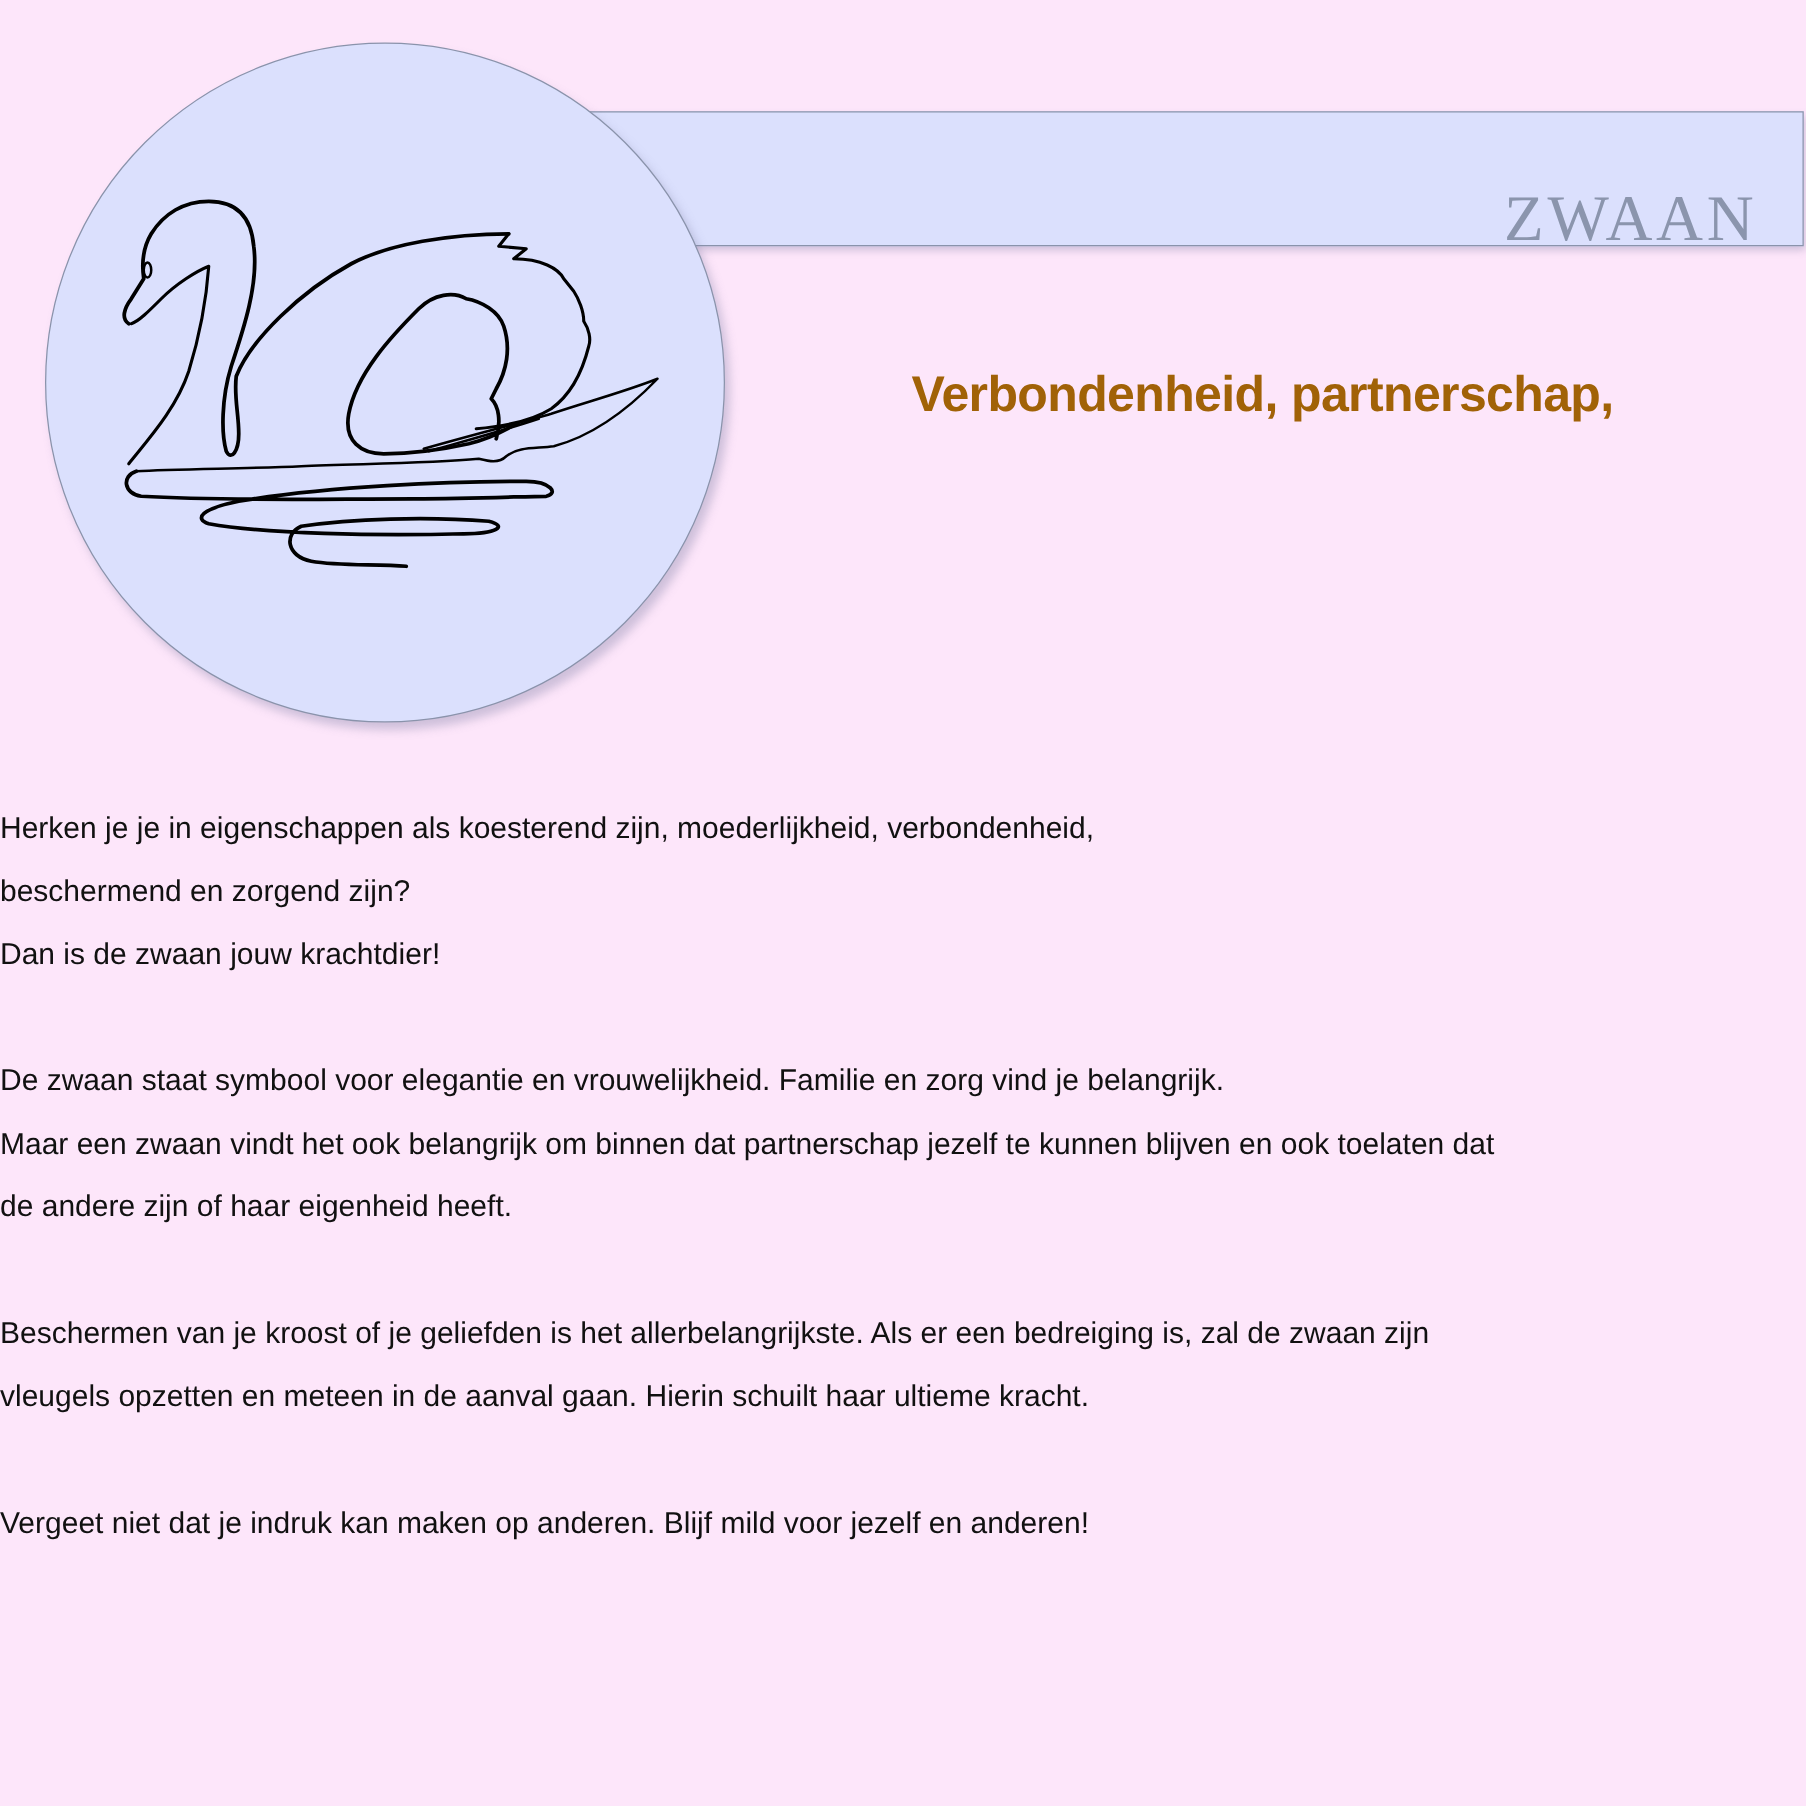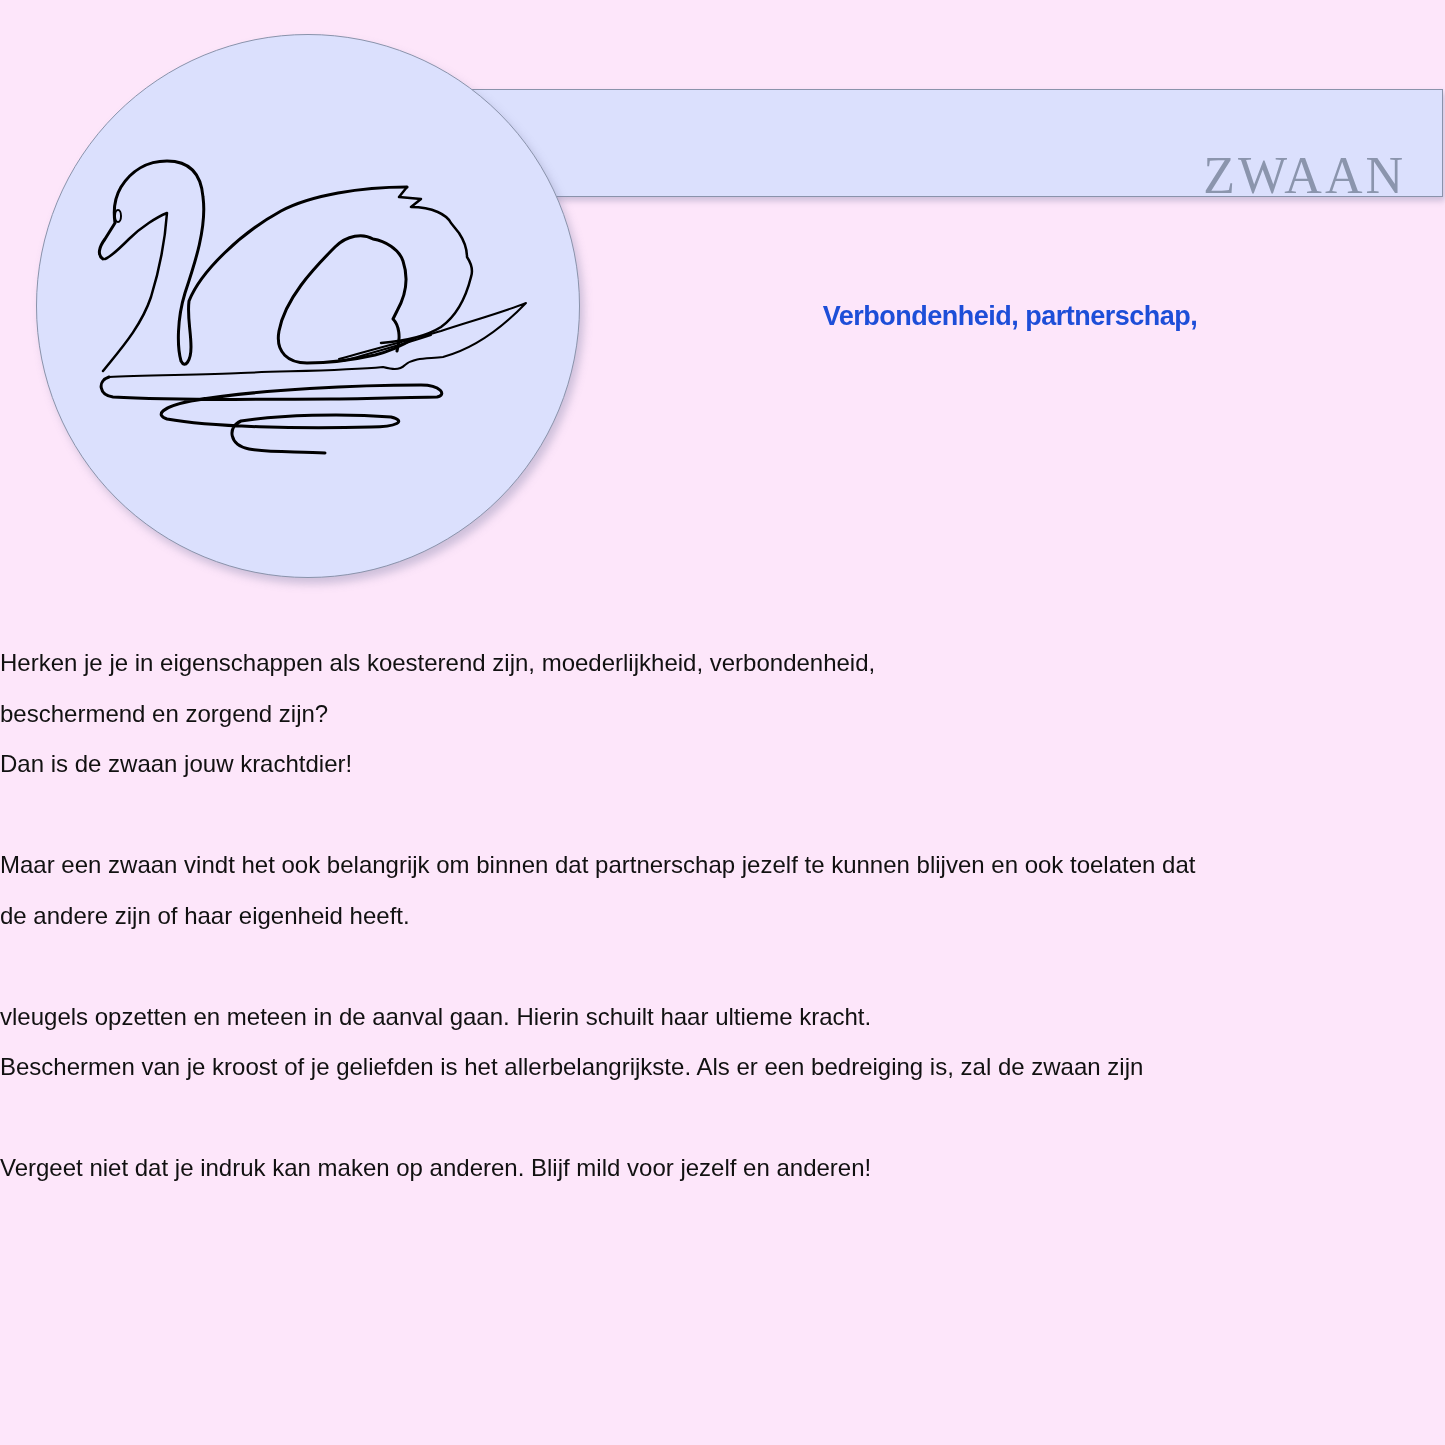--- a/index.html
+++ b/index.html
@@ -55,25 +55,25 @@
       position: absolute;
       left: 0;
       top: 0;
     }
     .subtitle {
       position: absolute;
       left: 700px;
       top: 290px;
       width: 620px;
       text-align: center;
-      font-size: 27px;
+      font-size: 40px;
       font-weight: bold;
       line-height: 52px;
       letter-spacing: -0.5px;
-      color: #1d4ed8;
+      color: #a16207;
     }
     .body-text {
       position: absolute;
       left: 0;
       top: 638px;
       width: 1445px;
       text-align: left;
       font-size: 24px;
       color: #111;
     }
@@ -116,25 +116,26 @@
 </div>
 
 <div class="body-text">
   <div>
     <div class="line">Herken je je in eigenschappen  als koesterend zijn, moederlijkheid, verbondenheid,</div>
     <div class="line">beschermend  en zorgend zijn?</div>
     <div class="line">Dan is de zwaan jouw krachtdier!</div>
   </div>
   <div class="gap"></div>
   <div>
+    <div class="line">De zwaan staat symbool voor elegantie en vrouwelijkheid. Familie en zorg vind je belangrijk.</div>
     <div class="line">Maar een zwaan vindt het ook belangrijk om binnen dat partnerschap  jezelf te kunnen blijven en ook toelaten dat</div>
     <div class="line">de andere zijn of haar eigenheid heeft.</div>
   </div>
   <div class="gap"></div>
   <div>
+    <div class="line">Beschermen van je kroost of je geliefden is het allerbelangrijkste.  Als er een bedreiging is, zal de zwaan zijn</div>
     <div class="line">vleugels opzetten en meteen in de aanval gaan. Hierin schuilt haar ultieme kracht.</div>
-    <div class="line">Beschermen van je kroost of je geliefden is het allerbelangrijkste.  Als er een bedreiging is, zal de zwaan zijn</div>
   </div>
   <div class="gap"></div>
   <div>
     <div class="line">Vergeet niet dat je indruk kan maken op anderen. Blijf mild voor jezelf en anderen!</div>
   </div>
 </div>
 
 </body></html>

